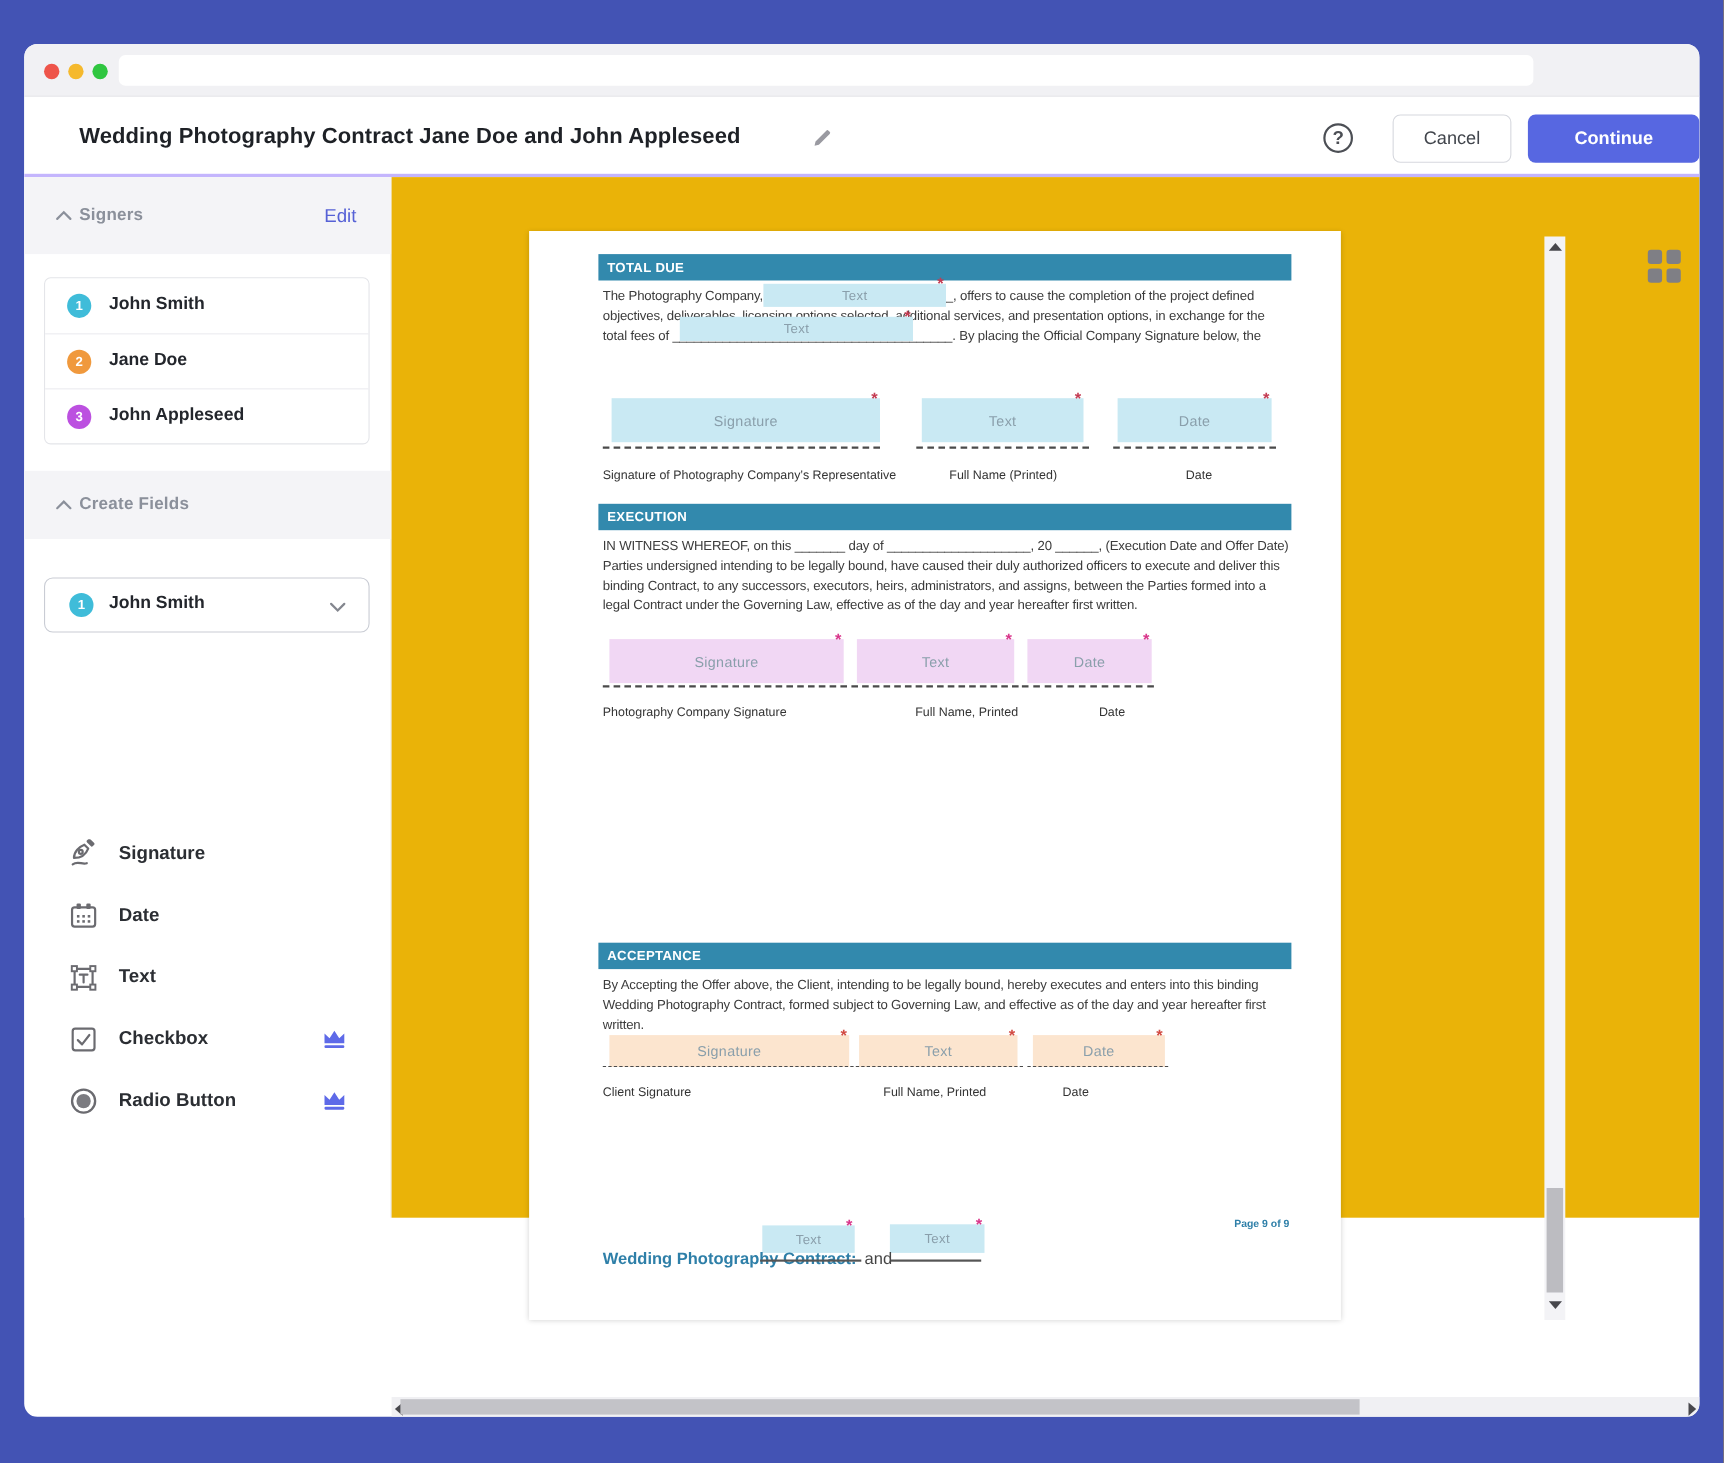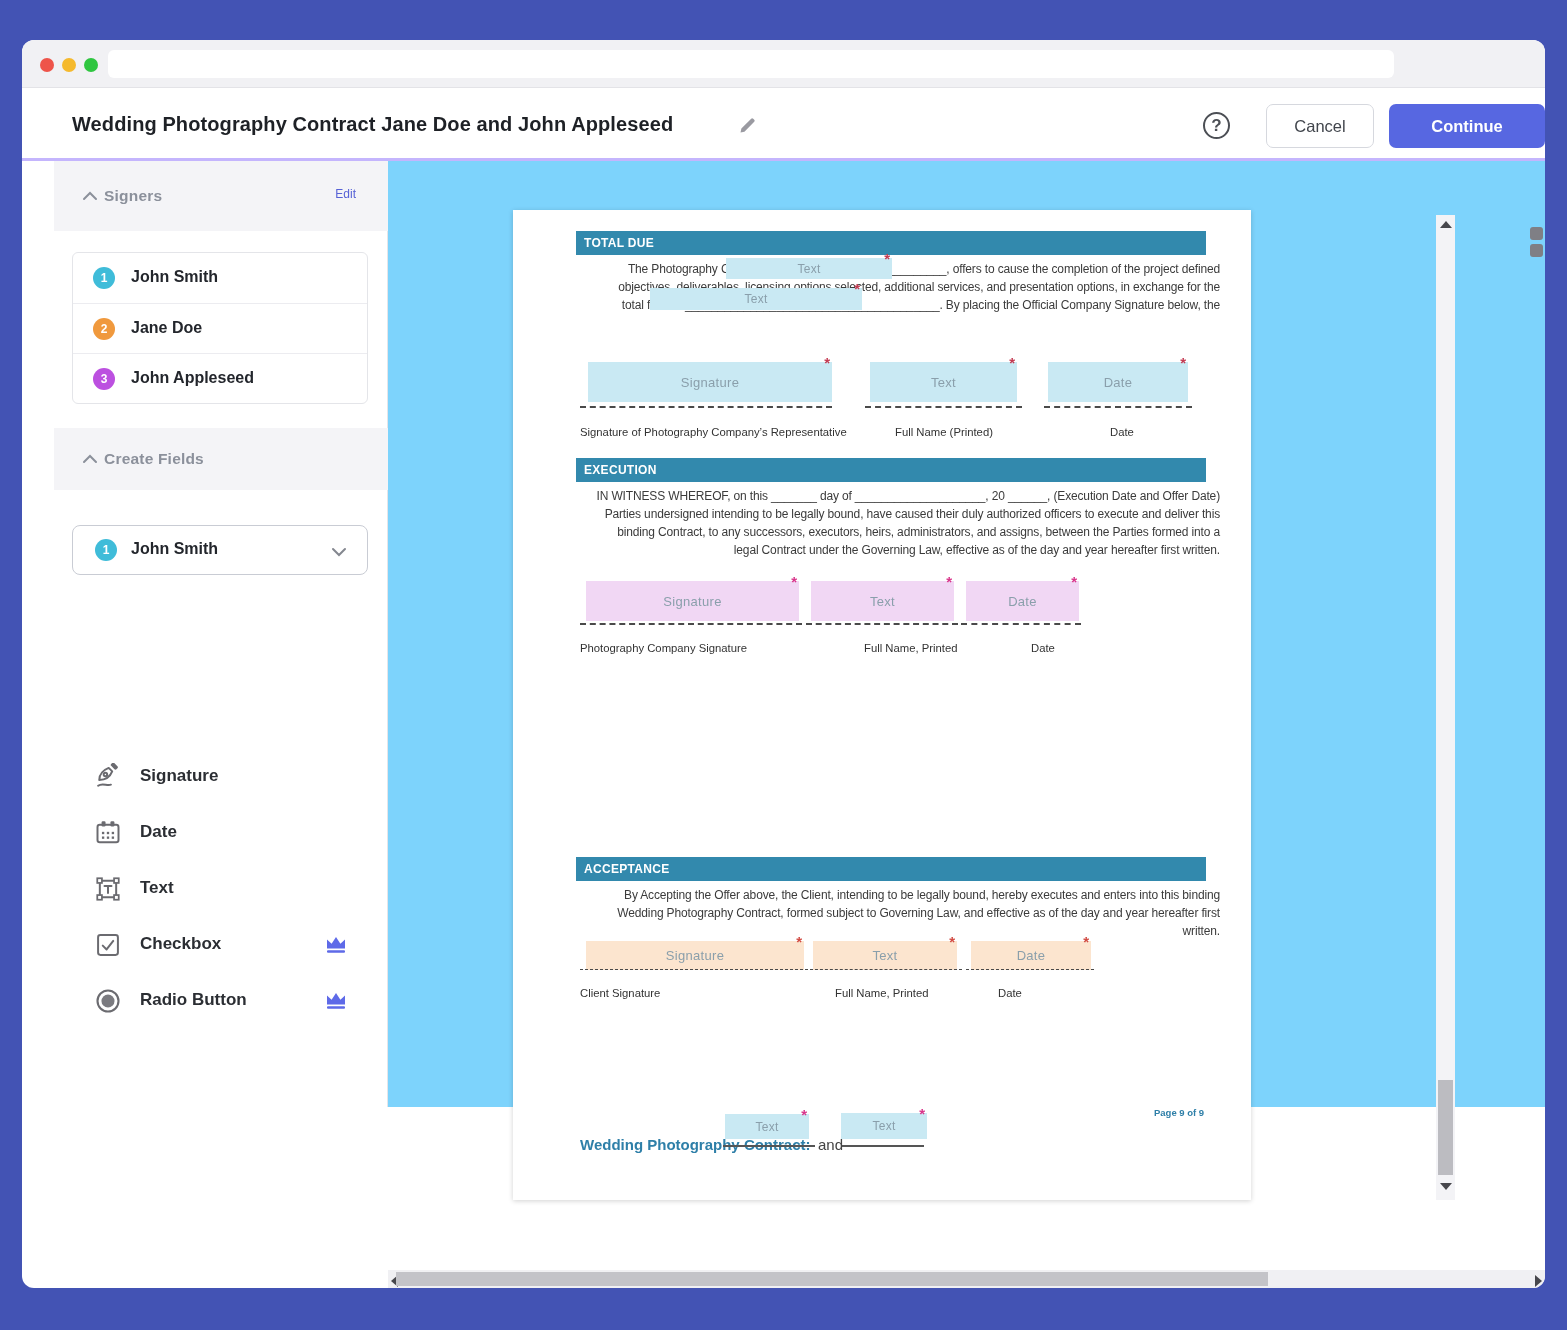--- a/index.html
+++ b/index.html
@@ -24,32 +24,32 @@
   .pencil { position:absolute; left:715px; top:27px; width:21px; height:21px; }
   .help { position:absolute; left:1181px; top:24px; width:27px; height:27px; border-radius:50%;
           border:2px solid #4c4f55; color:#4c4f55; font-size:17px; font-weight:700;
           display:flex; align-items:center; justify-content:center; }
   .btn { position:absolute; top:16px; height:44px; border-radius:7px; font-size:16.5px;
          display:flex; align-items:center; justify-content:center; cursor:pointer; }
   .btn.cancel { left:1244px; width:108px; background:#fff; border:1px solid #d6d8de; color:#41454c; }
   .btn.continue { left:1367px; width:156px; background:#5767e1; border:none; color:#fff; font-weight:600; }
 
   
-  .content { position:relative; display:flex; height:946px;padding-left:32px; }
+  .content { position:relative; display:flex; height:946px; }
   .sidebar { position:relative; width:334px; background:#fff; border-right:1px solid #e4e5e9; flex:none; }
-  .canvas { position:relative; flex:1; background:#7dd3fc;text-align:right; }
+  .canvas { position:relative; flex:1; background:#eab308; }
 
   
   .sec-head { position:absolute; left:0; width:334px; background:#f4f4f7; }
   .sec-head .lbl { position:absolute; left:50px; font-size:15.5px; font-weight:600; color:#8b909b; letter-spacing:.2px; }
   .sec-head .chev { position:absolute; left:28px; }
   .signers-head { top:0; height:70px; }
   .signers-head .lbl { top:26px; }
   .signers-head .chev { top:30px; }
-  .edit-link { position:absolute; right:32px; top:26px; font-size:12px; color:#5661d6; cursor:pointer; }
+  .edit-link { position:absolute; right:32px; top:26px; font-size:17px; color:#5661d6; cursor:pointer; }
   .signers-box { position:absolute; left:18px; top:91px; width:296px; background:#fff;
                  border:1px solid #e4e5e9; border-radius:6px; }
   .signer-row { position:relative; height:50px; border-top:1px solid #ececf0; }
   .signer-row:first-child { border-top:none; }
   .badge { position:absolute; left:20px; top:14px; width:22px; height:22px; border-radius:50%;
            color:#fff; font-size:12px; font-weight:700; display:flex; align-items:center; justify-content:center; }
   .badge.c1 { background:#3fbcd9; }
   .badge.c2 { background:#f0993d; }
   .badge.c3 { background:#bc50e0; }
   .signer-name { position:absolute; left:58px; top:15px; font-size:16px; font-weight:700; color:#23262c; }

